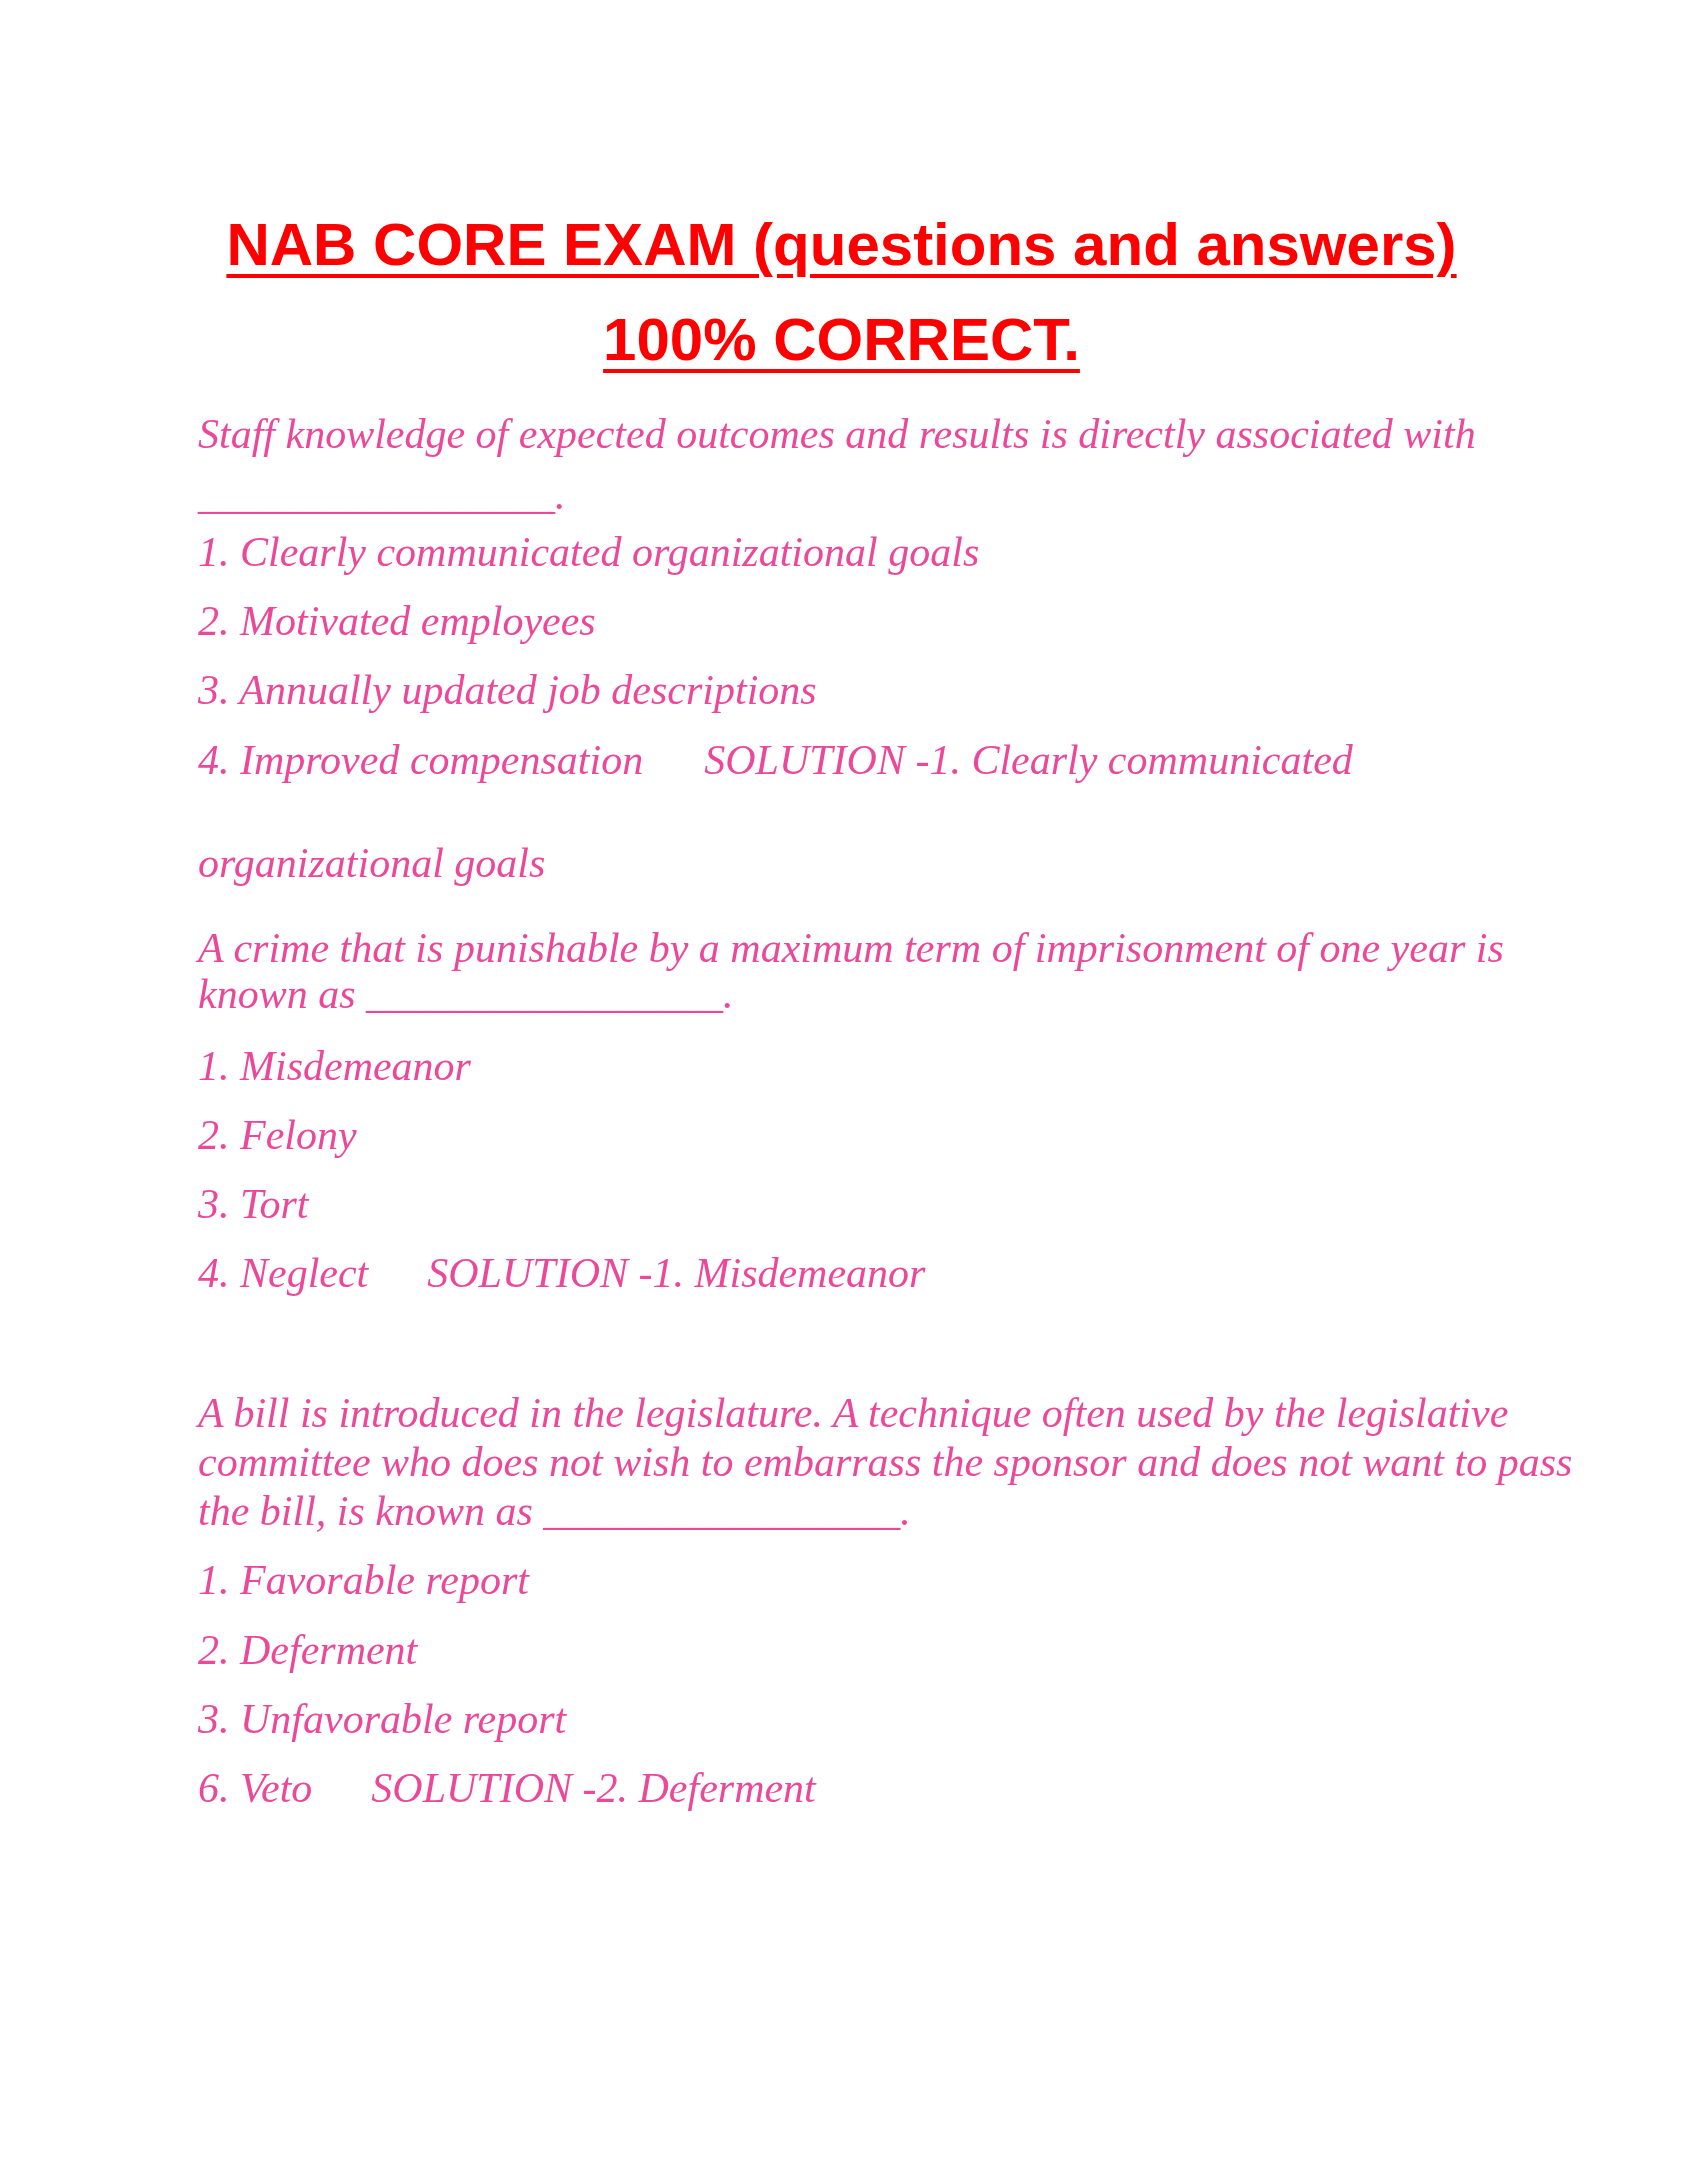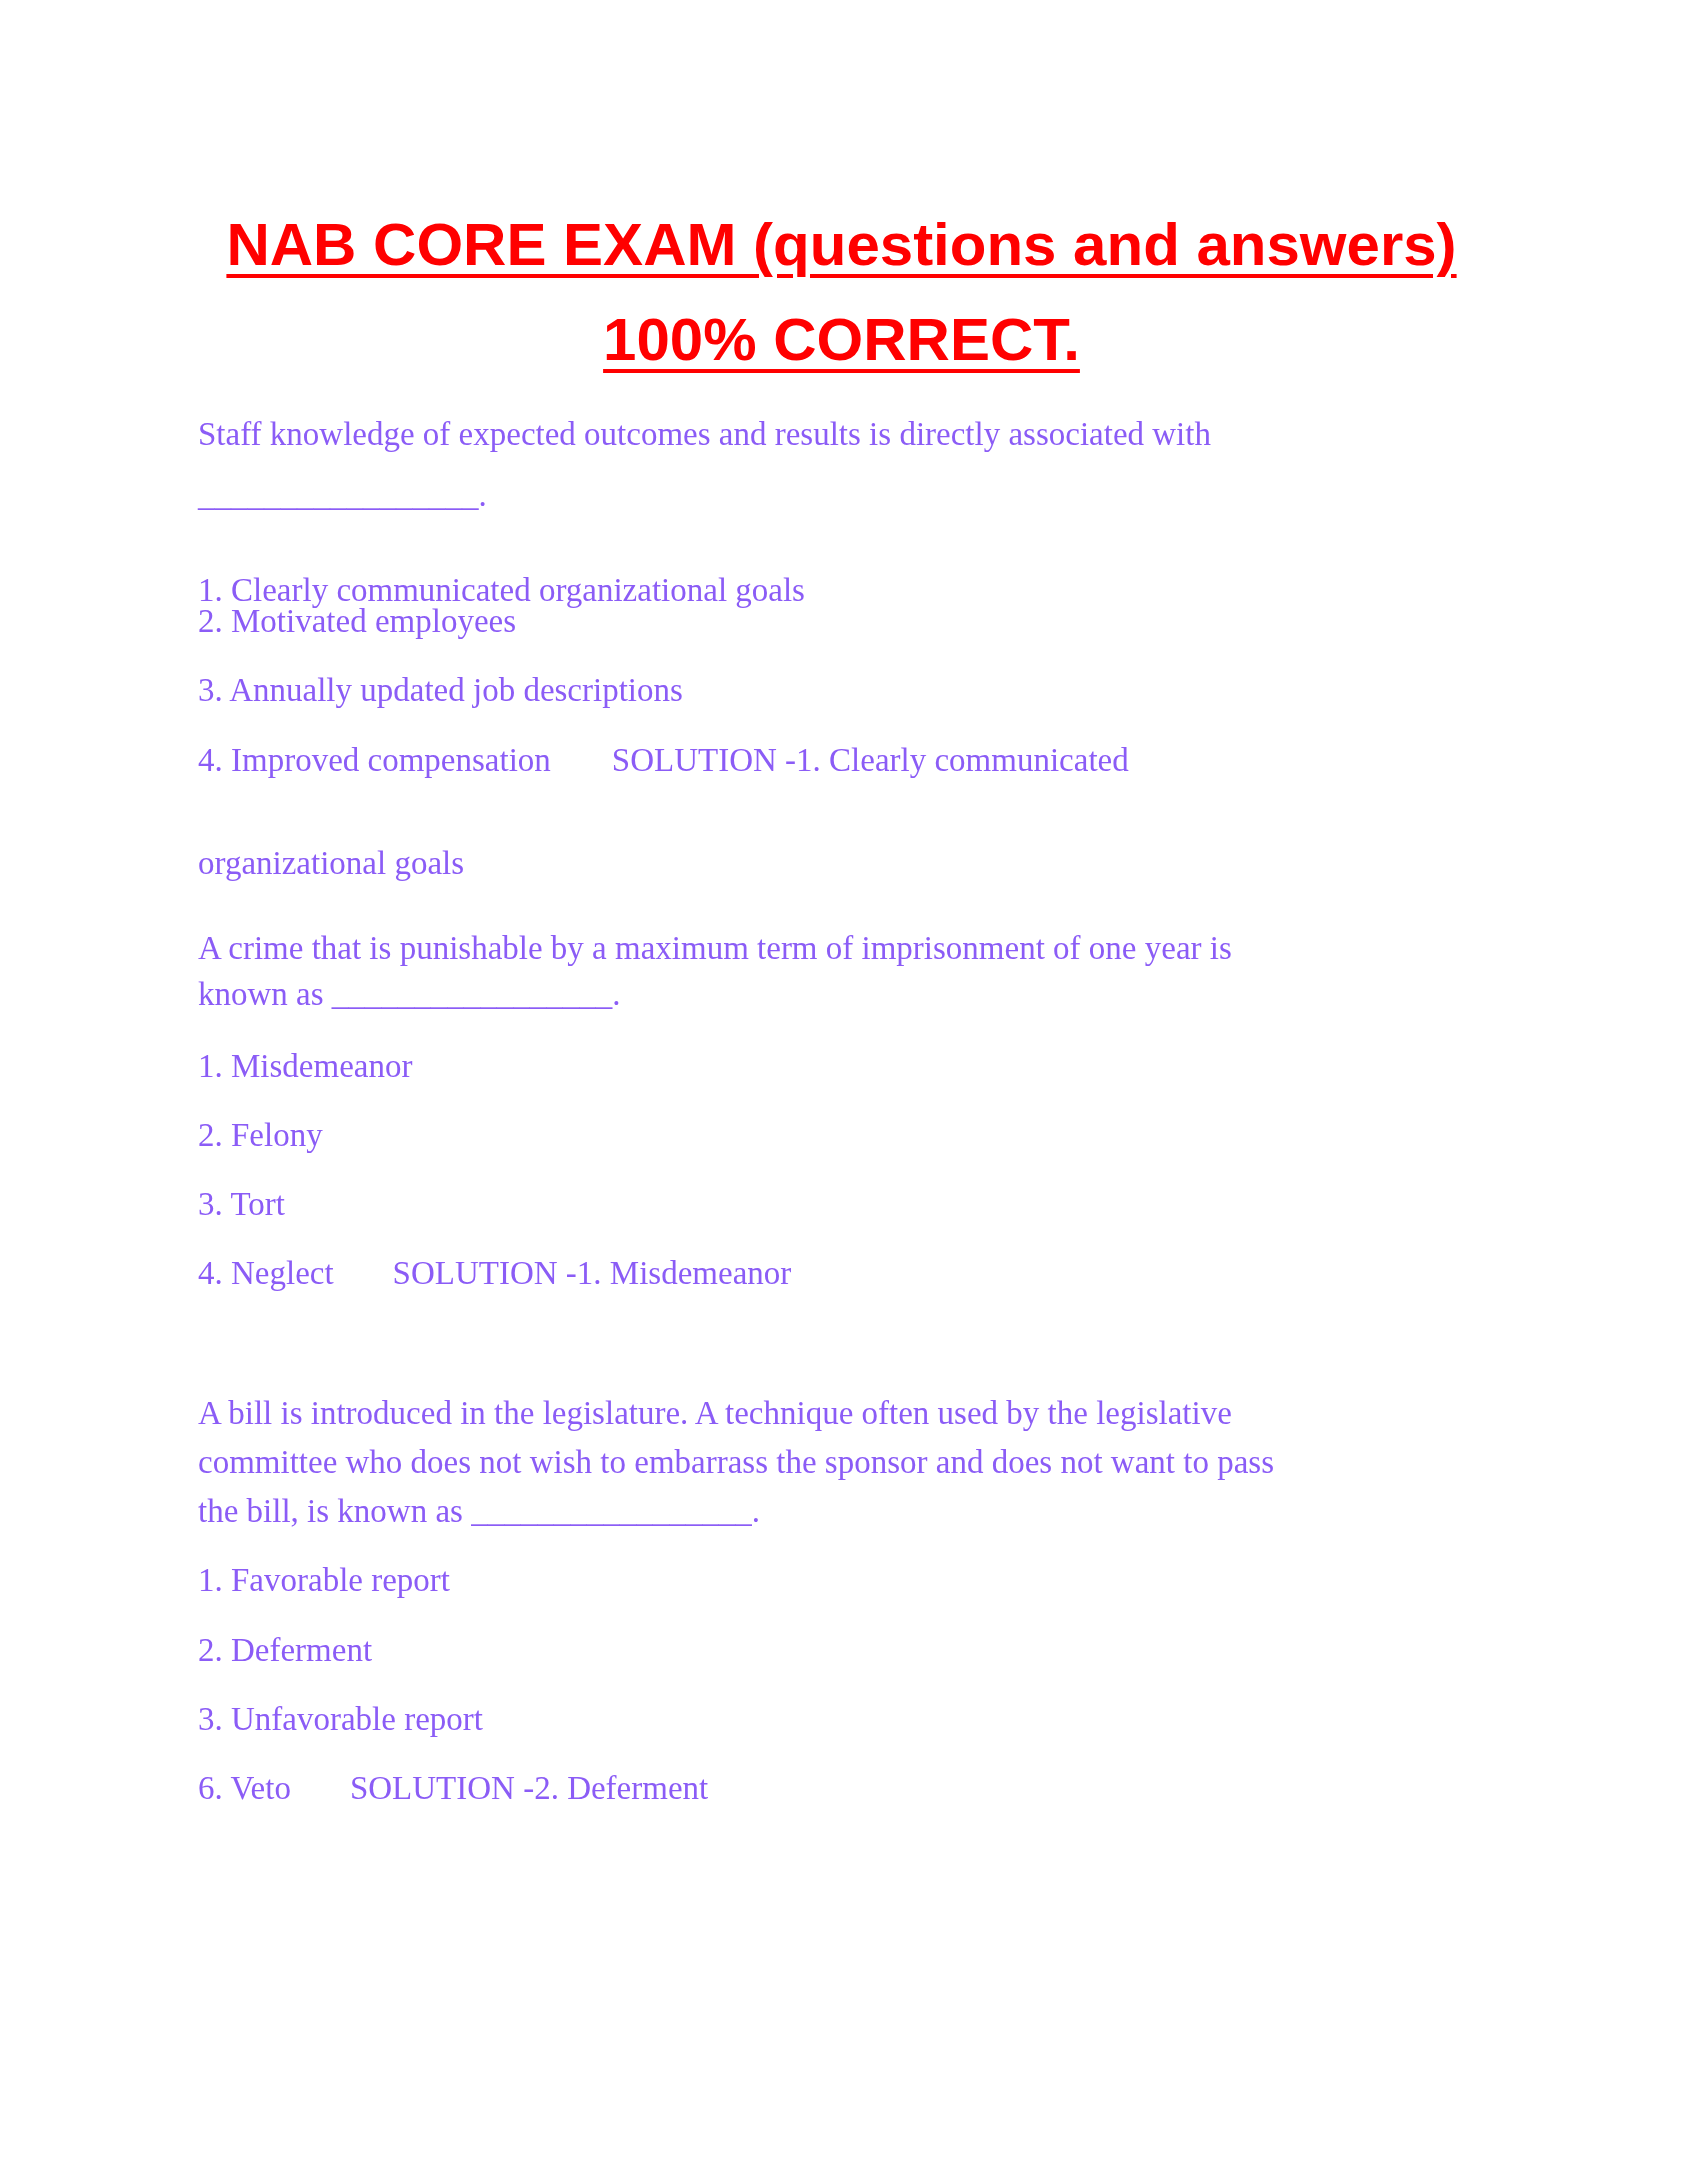--- a/index.html
+++ b/index.html
@@ -9,41 +9,41 @@
     position: absolute; left: 0; width: 1683px; text-align: center;
     font-family: "Liberation Sans", sans-serif; font-weight: bold;
     font-size: 60px; line-height: 93px; color: #ff0000;
   }
   .title span {
     text-decoration: underline; text-decoration-thickness: 4px;
     text-underline-offset: 9px; text-decoration-color: #ff0000;
   }
   .line {
     position: absolute; left: 198px; white-space: pre;
-    font-family: "Liberation Serif", serif; font-size: 33px;
-    line-height: 48px; color: #8b5cf6;
+    font-family: "Liberation Serif", serif; font-size: 42px;
+    line-height: 48px; color: #ec4899; font-style: italic;
   }
   .gap { display: inline-block; }
 </style>
 </head>
 <body>
 
 <div class="page">
 
   <div class="title" style="top:198px;">
     <span>NAB CORE EXAM (questions and answers)</span>
   </div>
   <div class="title" style="top:293px;">
     <span>100% CORRECT.</span>
   </div>
 
   <div>
     <div class="line" style="top:410px;">Staff knowledge of expected outcomes and results is directly associated with</div>
     <div class="line" style="top:471px;">_________________.</div>
-    <div class="line" style="top:528px;margin-top:38px;">1. Clearly communicated organizational goals</div>
+    <div class="line" style="top:528px;">1. Clearly communicated organizational goals</div>
     <div class="line" style="top:597px;">2. Motivated employees</div>
     <div class="line" style="top:666px;">3. Annually updated job descriptions</div>
     <div class="line" style="top:736px;"><span>4. Improved compensation</span><span class="gap" style="width:61px;"></span><span>SOLUTION -1. Clearly communicated</span></div>
     <div class="line" style="top:802px;margin-top:37px;">organizational goals</div>
   </div>
 
   <div>
     <div class="line" style="top:924px;">A crime that is punishable by a maximum term of imprisonment of one year is</div>
     <div class="line" style="top:970px;">known as _________________.</div>
     <div class="line" style="top:1042px;">1. Misdemeanor</div>

